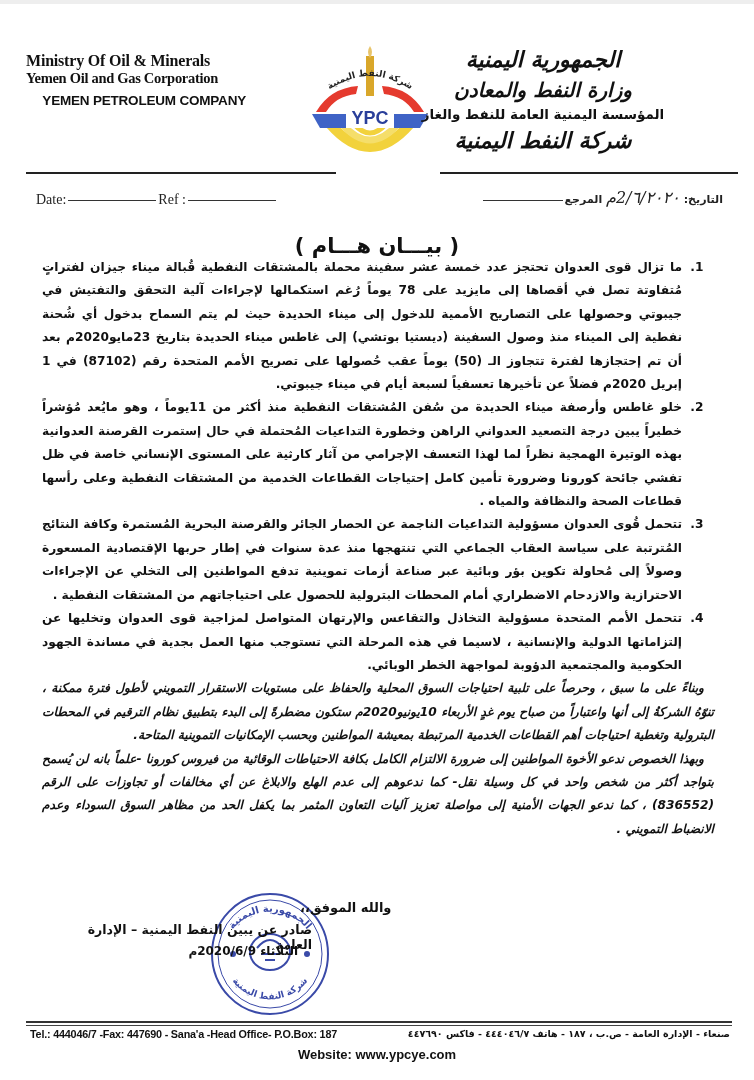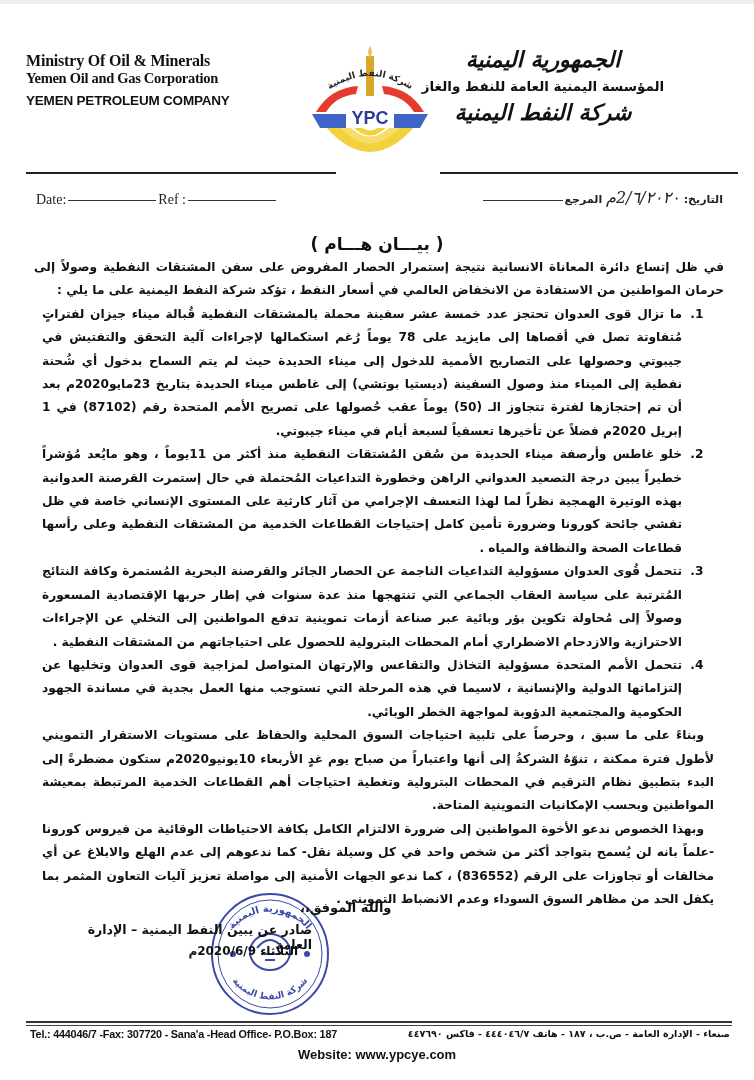--- a/index.html
+++ b/index.html
@@ -7,21 +7,21 @@
       width: 754px; height: 1080px; background: #ffffff; overflow: hidden;
       position: relative; font-family: "DejaVu Sans", sans-serif; color: #111;
     }
     .topstrip { position: absolute; left: 0; top: 0; width: 754px; height: 4px; background: #eeeeee; }
 
     
     .hdr-en { position: absolute; left: 26px; top: 52px; width: 220px; font-family: "Liberation Serif", serif; font-weight: bold; color: #111; }
     .hdr-en .l1 { font-size: 15px; margin-left: 12px; margin-bottom: 6px; }
     .hdr-en .l2 { font-size: 16px; margin-bottom: 0; letter-spacing: -0.2px; }
     .hdr-en .l3 { font-size: 14.5px; margin-bottom: 6px; letter-spacing: -0.3px; }
-    .hdr-en .l4 { font-size: 13.5px; letter-spacing: -0.2px; font-family: "Liberation Sans", sans-serif; }
+    .hdr-en .l4 { font-size: 13.5px; letter-spacing: -0.2px; font-family: "Liberation Sans", sans-serif; text-align: right; }
 
     
     .hdr-ar { position: absolute; right: 86px; top: 42px; width: 250px; direction: rtl; text-align: center; font-weight: bold; color: #111; }
     .hdr-ar .a1 { font-family: "DejaVu Serif", serif; font-size: 22px; font-style: italic; line-height: 34px; }
     .hdr-ar .a2 { font-family: "DejaVu Serif", serif; font-size: 20px; font-style: italic; line-height: 28px; }
     .hdr-ar .a3 { font-family: "DejaVu Sans", sans-serif; font-size: 13.5px; line-height: 20px; }
     .hdr-ar .a4 { font-family: "DejaVu Serif", serif; font-size: 22px; font-style: italic; line-height: 32px; letter-spacing: 2px; }
 
     
     .logo { position: absolute; left: 296px; top: 40px; width: 148px; height: 118px; }
@@ -31,28 +31,28 @@
     .rule-top2 { position: absolute; left: 440px; top: 172px; width: 298px; height: 2px; background: #222; }
 
     
     .dateref { position: absolute; left: 36px; top: 192px; font-family: "Liberation Serif", serif; font-size: 14px; color: #222; }
     .dateref .line { display: inline-block; width: 88px; border-bottom: 1px solid #333; vertical-align: middle; margin: 0 2px; }
     .date-ar { position: absolute; left: 445px; top: 188px; width: 278px; direction: rtl; font-size: 11px; font-weight: bold; color: #222; }
     .date-ar .hand { font-family: "DejaVu Serif", serif; font-style: italic; font-size: 16px; font-weight: normal; }
     .date-ar .line { display: inline-block; width: 80px; border-bottom: 1px solid #333; vertical-align: middle; margin: 0 2px; }
 
     
-    .title { position: absolute; left: 0; width: 754px; top: 234px; text-align: center; direction: rtl; font-family: "DejaVu Sans", sans-serif; font-weight: bold; font-size: 17px; }
+    .title { position: absolute; left: 0; width: 754px; top: 234px; text-align: center; direction: rtl; font-family: "DejaVu Sans", sans-serif; font-weight: bold; font-size: 21px; }
 
     
     .body { position: absolute; left: 34px; top: 256px; width: 690px; direction: rtl; text-align: justify; font-family: "DejaVu Sans", sans-serif; font-weight: bold; font-size: 12.2px; line-height: 23.4px; color: #111; }
     .body p { margin: 0; }
     .body ol { margin: 0; padding-right: 38px; padding-left: 8px; }
     .body ol li { padding-right: 4px; }
-    .body .para { padding-right: 10px; padding-left: 8px; }
+    .body .para { padding-right: 10px; padding-left: 8px; font-style: italic; }
     .body .indent { text-indent: 10px; }
 
     
     .closing { position: absolute; left: 300px; top: 900px; direction: rtl; font-weight: bold; font-size: 13px; }
     .sig1 { position: absolute; left: 50px; top: 922px; width: 262px; direction: rtl; text-align: right; font-weight: bold; font-size: 12.5px; }
     .sig2 { position: absolute; left: 50px; top: 944px; width: 248px; direction: rtl; text-align: right; font-weight: bold; font-size: 12px; }
 
     .stamp { position: absolute; left: 205px; top: 888px; width: 130px; height: 132px; }
 
     
@@ -95,41 +95,41 @@
   <rect x="50" y="66" width="48" height="22" fill="#ffffff"></rect>
   <text x="74" y="84" text-anchor="middle" font-family="Liberation Sans, sans-serif" font-weight="bold" font-size="18" fill="#2a3f9a">YPC</text>
 
   <text font-family="DejaVu Sans, sans-serif" font-size="9" font-weight="bold" fill="#222" direction="rtl">
     <textPath href="#arcpath" startOffset="50%" text-anchor="middle">شركة النفط اليمنية</textPath>
   </text>
 </svg>
 
 <div class="hdr-ar">
   <div class="a1">الجمهورية اليمنية</div>
+  <div class="a2">وزارة النفط والمعادن</div>
   <div class="a3">المؤسسة اليمنية العامة للنفط والغاز</div>
   <div class="a4">شركة النفط اليمنية</div>
 </div>
 
 <div class="rule-top"></div>
 <div class="rule-top2"></div>
 
 <div class="dateref">
   <span>Date:</span><span class="line"></span><span>Ref :</span><span class="line"></span>
 </div>
 
 <div class="date-ar">
   <span>التاريخ:</span>
   <span class="hand">2/٦/٢٠٢٠م</span>
   <span>المرجع</span><span class="line"></span>
 </div>
 
 <div class="title">( بيـــان هـــام )</div>
 
 <div class="body">
-  <p class="intro">في ظل إتساع دائرة المعاناة الانسانية نتيجة إستمرار الحصار المفروض على سفن المشتقات النفطية وصولاً إلى حرمان المواطنين من الاستفادة من الانخفاض العالمي في أسعار النفط ، تؤكد شركة النفط اليمنية على ما يلي :</p>
   <ol>
     <li><span>ما تزال قوى العدوان تحتجز عدد خمسة عشر سفينة محملة بالمشتقات النفطية قُبالة ميناء جيزان لفتراتٍ مُتفاوتة تصل في أقصاها إلى مايزيد على 78 يوماً رُغم استكمالها لإجراءات آلية التحقق والتفتيش في جيبوتي وحصولها على التصاريح الأممية للدخول إلى ميناء الحديدة حيث لم يتم السماح بدخول أي شُحنة نفطية إلى الميناء منذ وصول السفينة (ديستيا بوتشي) إلى غاطس ميناء الحديدة بتاريخ 23مايو2020م بعد أن تم إحتجازها لفترة تتجاوز الـ (50) يوماً عقب حُصولها على تصريح الأمم المتحدة رقم (87102) في 1 إبريل 2020م فضلاً عن تأخيرها تعسفياً لسبعة أيام في ميناء جيبوتي.</span></li>
     <li><span>خلو غاطس وأرصفة ميناء الحديدة من سُفن المُشتقات النفطية منذ أكثر من 11يوماً ، وهو مايُعد مُؤشراً خطيراً يبين درجة التصعيد العدواني الراهن وخطورة التداعيات المُحتملة في حال إستمرت القرصنة العدوانية بهذه الوتيرة الهمجية نظراً لما لهذا التعسف الإجرامي من آثار كارثية على المستوى الإنساني خاصة في ظل تفشي جائحة كورونا وضرورة تأمين كامل إحتياجات القطاعات الخدمية من المشتقات النفطية وعلى رأسها قطاعات الصحة والنظافة والمياه .</span></li>
     <li><span>تتحمل قُوى العدوان مسؤولية التداعيات الناجمة عن الحصار الجائر والقرصنة البحرية المُستمرة وكافة النتائج المُترتبة على سياسة العقاب الجماعي التي تنتهجها منذ عدة سنوات في إطار حربها الإقتصادية المسعورة وصولاً إلى مُحاولة تكوين بؤر وبائية عبر صناعة أزمات تموينية تدفع المواطنين إلى التخلي عن الإجراءات الاحترازية والازدحام الاضطراري أمام المحطات البترولية للحصول على احتياجاتهم من المشتقات النفطية .</span></li>
     <li><span>تتحمل الأمم المتحدة مسؤولية التخاذل والتقاعس والإرتهان المتواصل لمزاجية قوى العدوان وتخليها عن إلتزاماتها الدولية والإنسانية ، لاسيما في هذه المرحلة التي تستوجب منها العمل بجدية في مساندة الجهود الحكومية والمجتمعية الدؤوبة لمواجهة الخطر الوبائي.</span></li>
   </ol>
   <p class="para indent">وبناءً على ما سبق ، وحرصاً على تلبية احتياجات السوق المحلية والحفاظ على مستويات الاستقرار التمويني لأطول فترة ممكنة ، تنوّهُ الشركةُ إلى أنها واعتباراً من صباح يوم غدٍ الأربعاء 10يونيو2020م ستكون مضطرةً إلى البدء بتطبيق نظام الترقيم في المحطات البترولية وتغطية احتياجات أهم القطاعات الخدمية المرتبطة بمعيشة المواطنين وبحسب الإمكانيات التموينية المتاحة.</p>
   <p class="para indent">وبهذا الخصوص ندعو الأخوة المواطنين إلى ضرورة الالتزام الكامل بكافة الاحتياطات الوقائية من فيروس كورونا -علماً بانه لن يُسمح بتواجد أكثر من شخص واحد في كل وسيلة نقل- كما ندعوهم إلى عدم الهلع والابلاغ عن أي مخالفات أو تجاوزات على الرقم (836552) ، كما ندعو الجهات الأمنية إلى مواصلة تعزيز آليات التعاون المثمر بما يكفل الحد من مظاهر السوق السوداء وعدم الانضباط التمويني .</p>
 </div>
 
@@ -152,16 +152,16 @@
   </text>
 </svg>
 
 <div class="closing">والله الموفق،،</div>
 <div class="sig1">صادر عن يبين النفط اليمنية – الإدارة العامة</div>
 <div class="sig2">الثلاثاء 2020/6/9م</div>
 
 <div class="rule-bot1"></div>
 <div class="rule-bot2"></div>
 <div class="footer1">
-  <span class="en">Tel.: 444046/7 -Fax: 307720 - Sana'a -Head Office- P.O.Box: 187</span>
+  <span class="en">Tel.: 444046/7 -Fax: 447690 - Sana'a -Head Office- P.O.Box: 187</span>
   <span class="ar">صنعاء - الإدارة العامة - ص.ب ، ١٨٧ - هاتف ٤٤٤٠٤٦/٧ - فاكس ٤٤٧٦٩٠</span>
 </div>
 <div class="footer2">Website: www.ypcye.com</div>
 
 </body></html>

